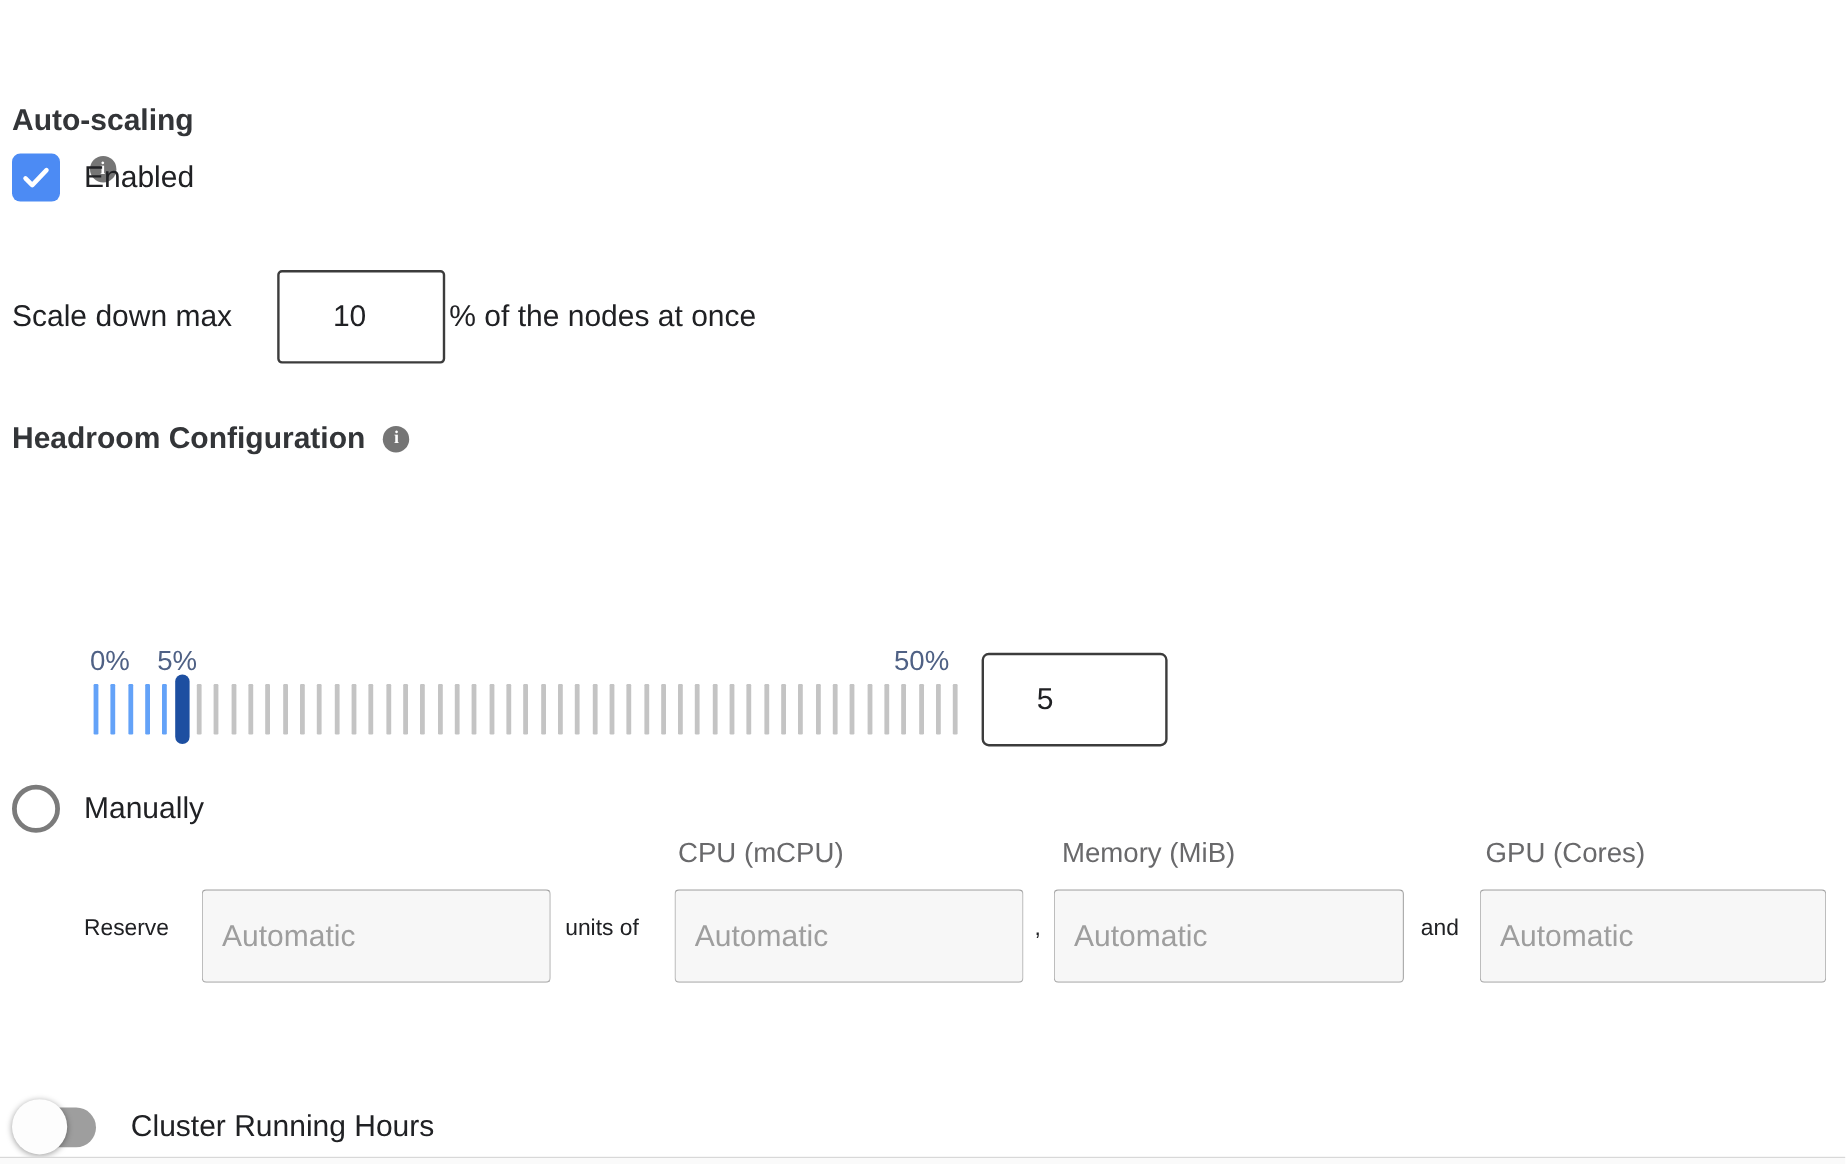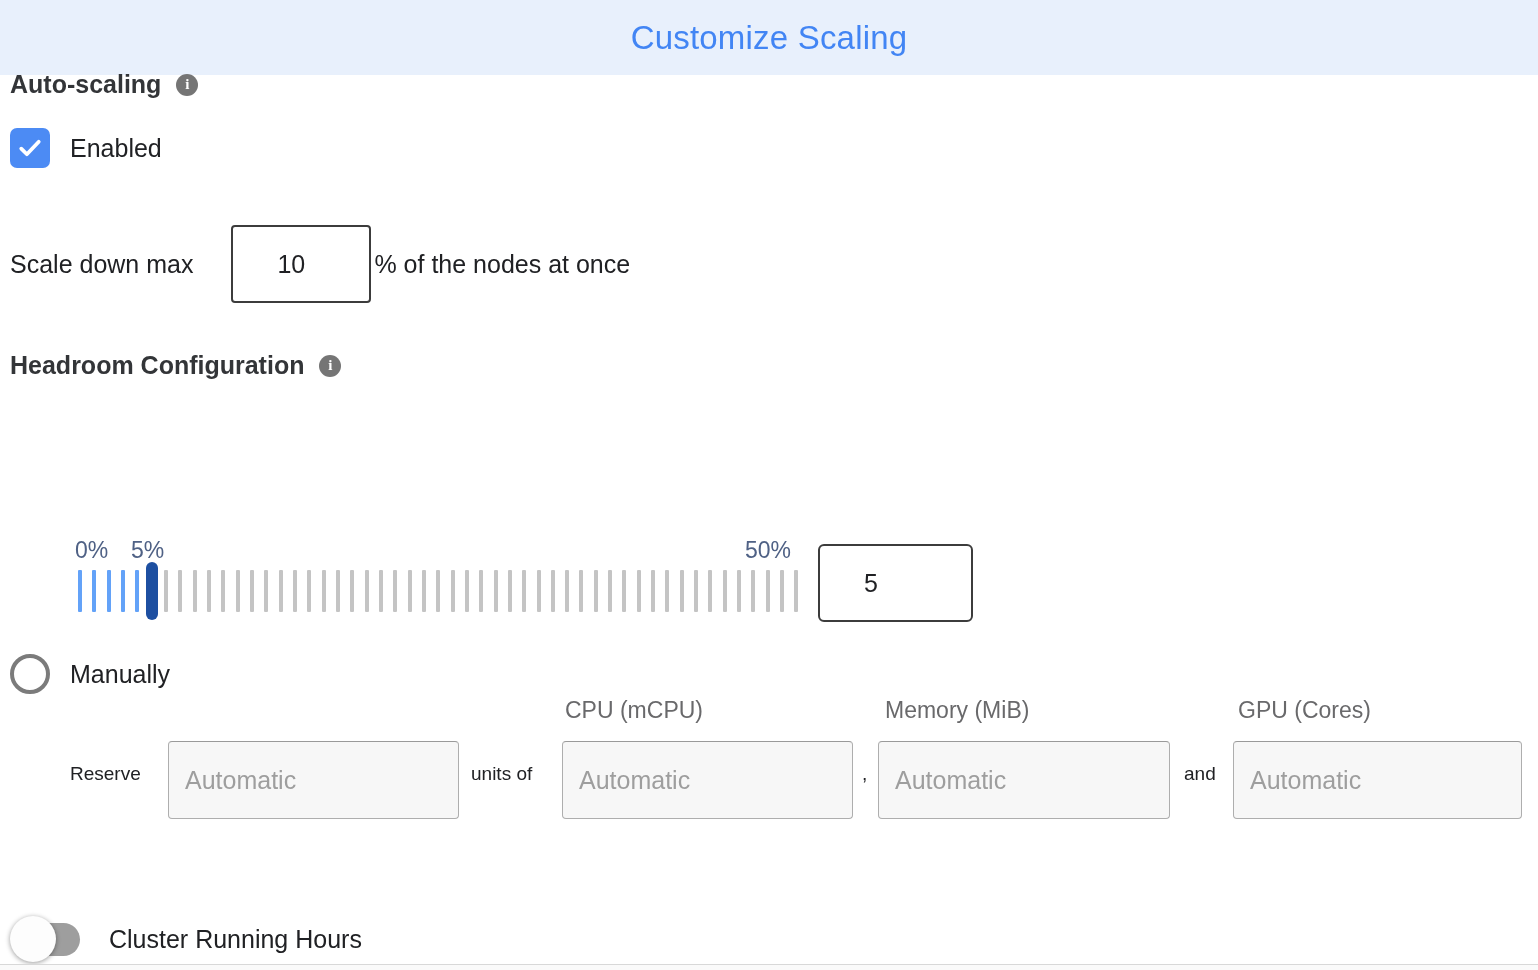--- a/index.html
+++ b/index.html
@@ -74,25 +74,22 @@
                  background: #fdfdfd; box-shadow: 0 1px 5px rgba(0,0,0,0.4); }
 
   .bottom-divider { position: absolute; top: 964px; left: 0; width: 1538px; height: 1px; background: #d8d8d8; }
   .bottom-strip { position: absolute; top: 965px; left: 0; width: 1538px; height: 5px; background: #fafafa; }
 </style>
 </head>
 <body>
 
 <div id="app">
 
-  <div class="header">
-    <div class="header-title">Customize Scaling</div>
-  </div>
-
-  <div class="section-row" style="top: 70px;">
+
+  <div class="section-row" style="top: 86px; flex-direction: column;">
     <span class="section-label">Auto-scaling</span>
     <span class="info-icon">i</span>
   </div>
 
   <div class="checkbox-row">
     <span class="checkbox">
       <svg viewBox="0 0 24 24">
         <path d="M5 12.5l4.5 4.5L19 7" stroke="#ffffff" stroke-width="3" fill="none" stroke-linecap="round" stroke-linejoin="round"></path>
       </svg>
     </span>

